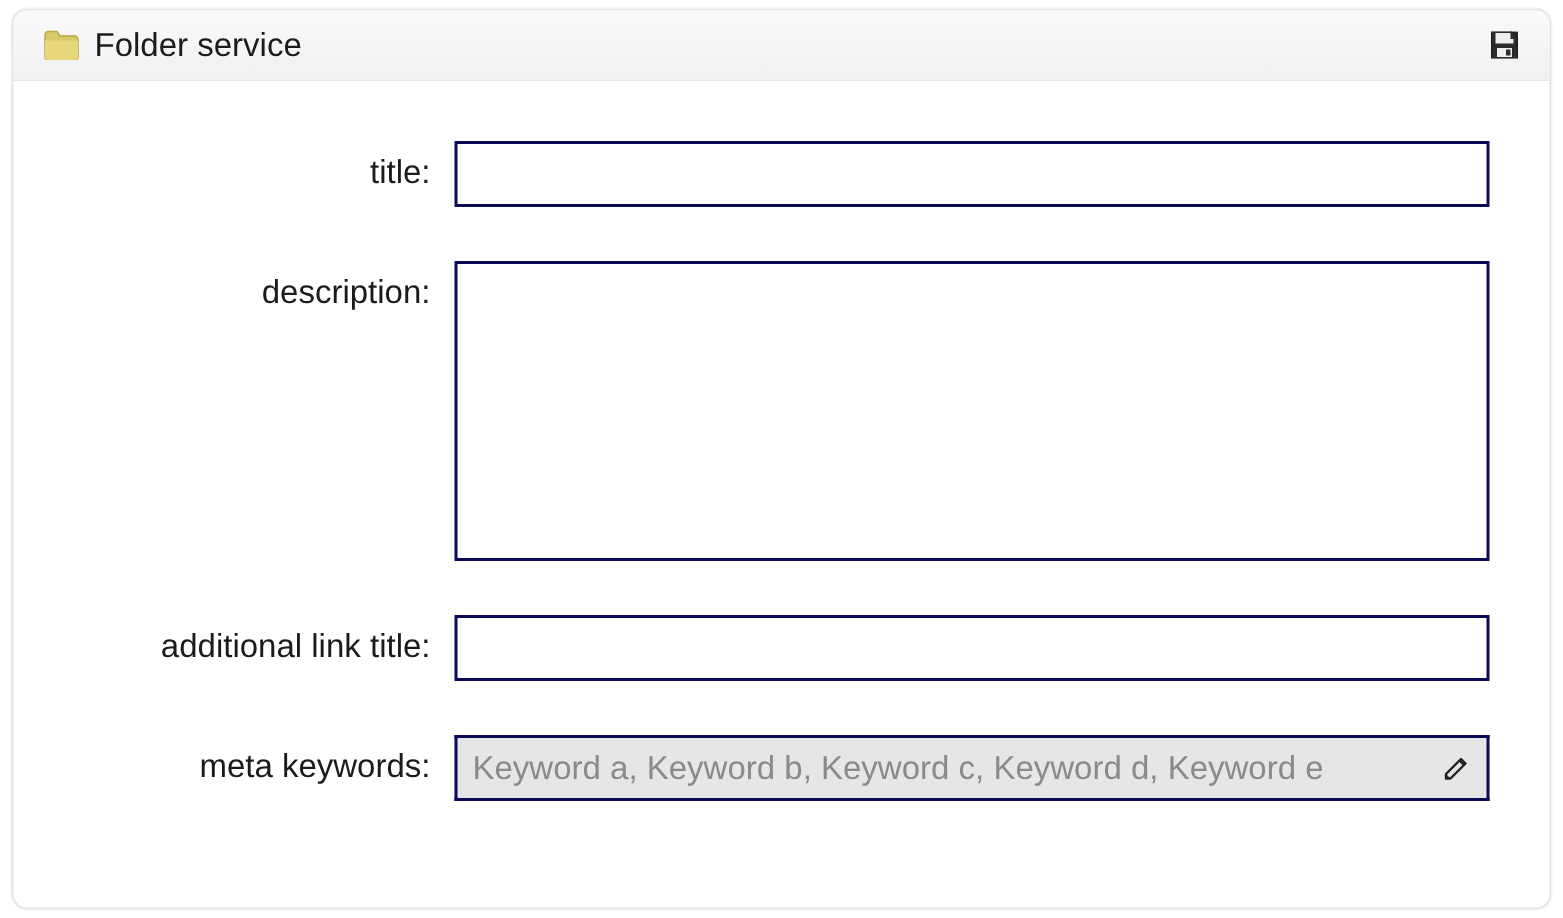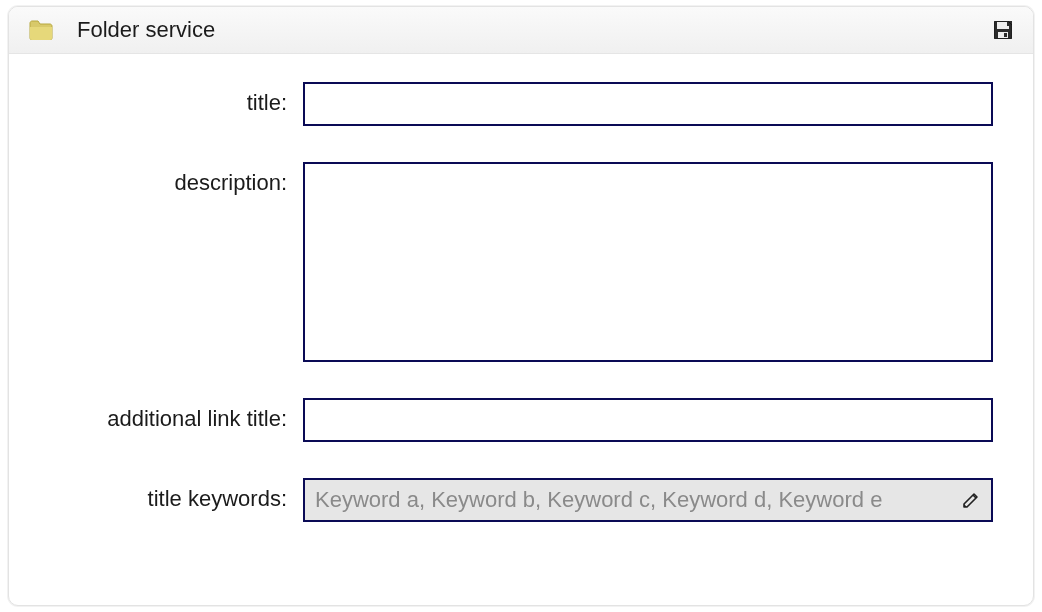--- a/index.html
+++ b/index.html
@@ -23,37 +23,37 @@
       display: flex;
       align-items: center;
       justify-content: space-between;
       padding: 10px 20px;
       background: linear-gradient(#fafafa, #f0f0f0);
       border-bottom: 1px solid #e5e5e5;
     }
     .panel-header-left {
       display: flex;
       align-items: center;
-      gap: 24px;
+      gap: 10px;
     }
     .panel-title {
       font-size: 22px;
       color: #1b1b1b;
       font-weight: 400;
     }
     .folder-icon svg { display: block; }
     .save-button {
       width: 20px; height: 20px;
       display: flex; align-items: center; justify-content: center;
       cursor: pointer;
     }
     .save-button svg { display: block; }
 
     .panel-body {
-      padding: 28px 40px 0 40px;
+      padding: 40px 40px 0 40px;
     }
     .form-row {
       display: flex;
       align-items: flex-start;
       margin-bottom: 36px;
     }
     .form-label {
       width: 254px;
       text-align: right;
       padding-right: 16px;
@@ -146,21 +146,21 @@
     </div>
 
     <div class="form-row">
       <div class="form-label">additional link title:</div>
       <div class="form-control-wrap">
         <input type="text" class="text-input" value="" style="">
       </div>
     </div>
 
     <div class="form-row">
-      <div class="form-label">title keywords:</div>
+      <div class="form-label">meta keywords:</div>
       <div class="form-control-wrap">
         <input type="text" class="keywords-input" placeholder="Keyword a, Keyword b, Keyword c, Keyword d, Keyword e" style="">
         <div class="edit-button" role="button" aria-label="Edit keywords">
           <span>
             <svg width="20" height="20" viewBox="0 0 20 20">
               <path d="M3 17 L3 14 L13 4 L16 7 L6 17 Z" fill="none" stroke="#222" stroke-width="1.6" stroke-linejoin="round"></path>
               <path d="M12 5 L15 8" stroke="#222" stroke-width="1.6"></path>
               <path d="M3 17 L6 17 L3 14 Z" fill="#222"></path>
             </svg>
           </span>

